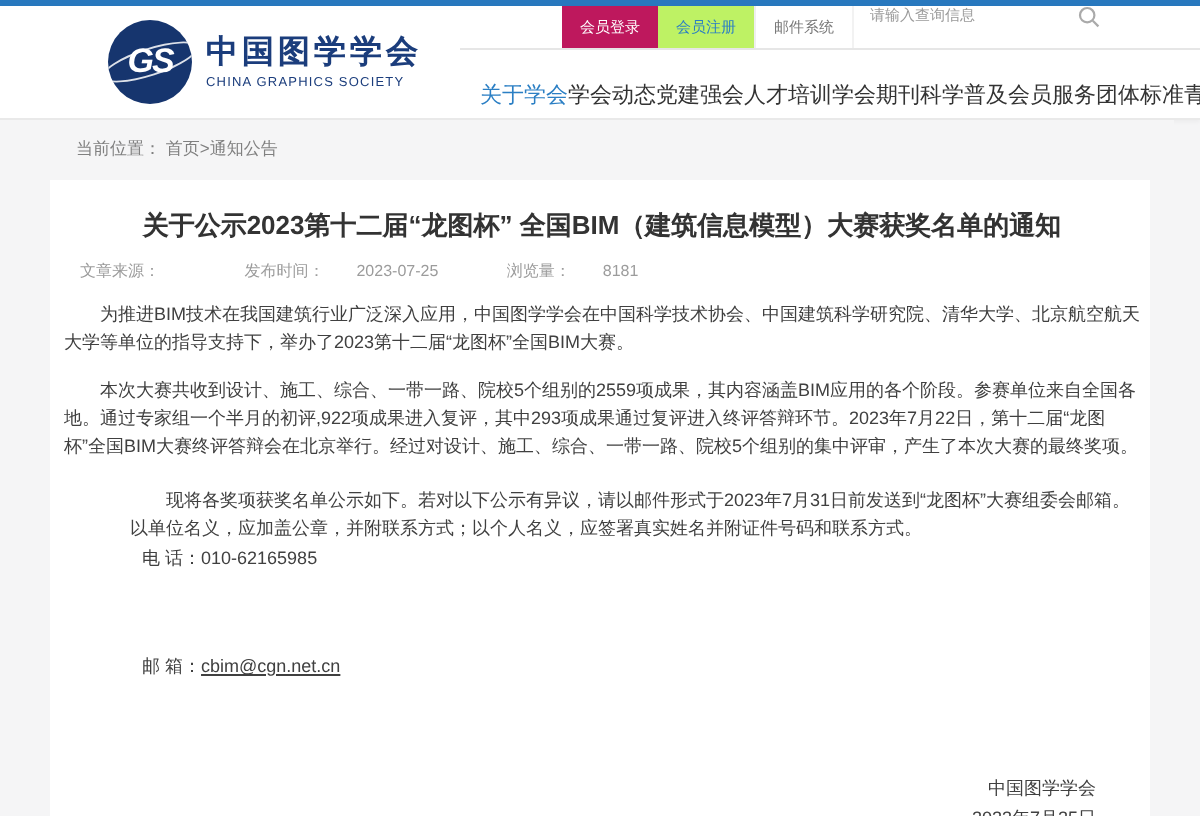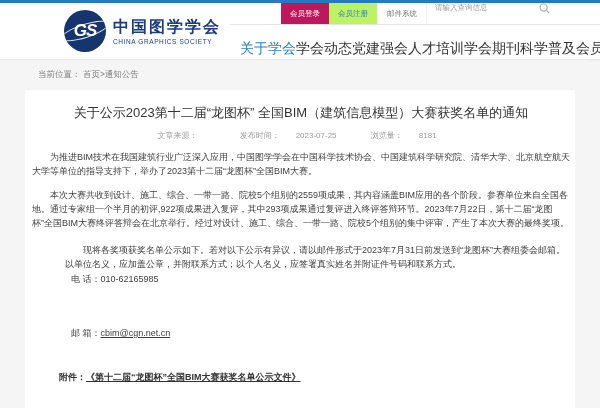--- a/index.html
+++ b/index.html
@@ -5,21 +5,21 @@
   * { margin:0; padding:0; box-sizing:border-box; }
   html,body { width:600px; height:408px; overflow:hidden; }
   body { font-family:"Liberation Sans","DejaVu Sans",sans-serif; background:#f5f5f6; }
 
   .topstrip { height:3px; background:#2878be; width:100%; }
 
   
   .header { position:relative; height:57px; background:#ffffff; border-bottom:1px solid #e9e9e9;
             box-shadow:0 1px 2px rgba(0,0,0,0.04); }
 
-  .logo { position:absolute; left:64px; top:7px; display:flex; align-items:center; }
+  .logo { position:absolute; left:54px; top:7px; display:flex; align-items:center; }
   .emblem { width:42px; height:42px; border-radius:50%; background:#16356e; position:relative;
             display:flex; align-items:center; justify-content:center; overflow:hidden; flex:0 0 auto; }
   .emblem .gs { color:#ffffff; font-style:italic; font-weight:bold; font-size:17px; letter-spacing:-1px; }
   .emblem .orbit { position:absolute; left:-4px; top:14px; width:50px; height:14px;
                    border:1.5px solid #ffffff; border-radius:50%; transform:rotate(-18deg); opacity:.85; }
   .logo-text { margin-left:7px; }
   .logo-cn { font-size:16px; font-weight:bold; color:#1b3d7c; letter-spacing:2px; line-height:18px; }
   .logo-en { font-size:6.5px; color:#1b3d7c; letter-spacing:0.6px; margin-top:2px; }
 
   .util-line { position:absolute; top:21px; left:230px; right:0; height:1px; background:#e6e6e6; }
@@ -27,34 +27,34 @@
   .u-btn { display:flex; align-items:center; padding:0 9px; cursor:pointer; }
   .u-login { background:#be185d; color:#ffffff; }
   .u-register { color:#2b7fc4; background:#bef264; border-right:1px solid #efefef;font-family:Liberation Serif, serif; }
   .u-mail { color:#777777; border-right:1px solid #f2f2f2; }
   .u-search { display:flex; align-items:flex-start; padding-left:8px; }
   .u-search input { border:none; outline:none; font-size:7.5px; color:#555; width:78px; background:transparent; }
   .u-search input::placeholder { color:#9b9b9b; }
   .search-icon { margin-left:26px; display:flex; align-items:center; cursor:pointer; }
 
   .nav { position:absolute; left:240px; top:37px; width:357px; display:flex; justify-content:space-between; }
-  .nav-item { font-size:14px; color:#333333; padding-bottom:6px; cursor:pointer; white-space:nowrap; }
+  .nav-item { font-size:11px; color:#333333; padding-bottom:6px; cursor:pointer; white-space:nowrap; }
   .nav-item.active { color:#2b7fc4; border-bottom:2px solid #2b7fc4; }
 
   
   .content { position:relative; width:587px; height:348px; background:#f5f5f6; }
   .breadcrumb { padding:9px 0 0 38px; font-size:8.5px; color:#808080; }
   .breadcrumb a { color:#808080; text-decoration:none; cursor:pointer; }
 
   .card { position:relative; margin:9px 25px 0 25px; width:550px; height:322px; background:#ffffff;
           padding:14px 5px 0 7px; }
 
-  .title { text-align:center; font-size:13px; font-weight:normal; color:#333333; line-height:17px;
+  .title { text-align:center; font-size:13px; font-weight:bold; color:#333333; line-height:17px;
            margin:0 30px; }
-  .meta { text-align:center; font-size:8px; color:#9c9c9c; margin-top:9px; }
+  .meta { font-size:8px; color:#9c9c9c; margin-top:9px; }
   .meta span { margin:0 8px; }
 
   .body-text { font-size:9px; color:#404040; line-height:14px; }
   .para { text-indent:2em; margin:0 0 0 0; }
   .p1 { margin-top:9px; }
   .p2 { margin-top:10px; }
   .p3 { margin-top:13px;margin-left:33px; }
 
   .contact { font-size:9px; color:#404040; line-height:14px; margin-left:39px;margin-top:40px; }
   .contact.first { margin-top:1px; }
@@ -102,21 +102,21 @@
   </div>
 
   <nav class="nav">
     <span class="nav-item active">关于学会</span>
     <span class="nav-item">学会动态</span>
     <span class="nav-item">党建强会</span>
     <span class="nav-item">人才培训</span>
     <span class="nav-item">学会期刊</span>
     <span class="nav-item">科学普及</span>
     <span class="nav-item">会员服务</span>
-    <span class="nav-item">一带一路</span>
+    <span class="nav-item">团体标准</span>
     <span class="nav-item">青年托举</span>
   </nav>
 </header>
 
 <div class="content">
 
   <div class="breadcrumb">
     <span>当前位置：</span>
     <a>首页</a><span>&gt;</span><a>通知公告</a>
   </div>
@@ -136,23 +136,20 @@
       <p class="para p2">本次大赛共收到设计、施工、综合、一带一路、院校5个组别的2559项成果，其内容涵盖BIM应用的各个阶段。参赛单位来自全国各地。通过专家组一个半月的初评,922项成果进入复评，其中293项成果通过复评进入终评答辩环节。2023年7月22日，第十二届“龙图杯”全国BIM大赛终评答辩会在北京举行。经过对设计、施工、综合、一带一路、院校5个组别的集中评审，产生了本次大赛的最终奖项。</p>
       <p class="para p3">现将各奖项获奖名单公示如下。若对以下公示有异议，请以邮件形式于2023年7月31日前发送到“龙图杯”大赛组委会邮箱。以单位名义，应加盖公章，并附联系方式；以个人名义，应签署真实姓名并附证件号码和联系方式。</p>
 
       <div class="contact first">
         <span>电 话：</span><span>010-62165985</span>
       </div>
       <div class="contact">
         <span>邮 箱：</span><a>cbim@cgn.net.cn</a>
       </div>
 
-      <div class="attachment">
-        <span class="att-label">附件：</span><a>《第十二届“龙图杯”全国BIM大赛获奖名单公示文件》</a>
-      </div>
 
       <div class="signature">
         <div>中国图学学会</div>
         <div>2023年7月25日</div>
       </div>
     </div>
 
   </div>
 </div>
 

